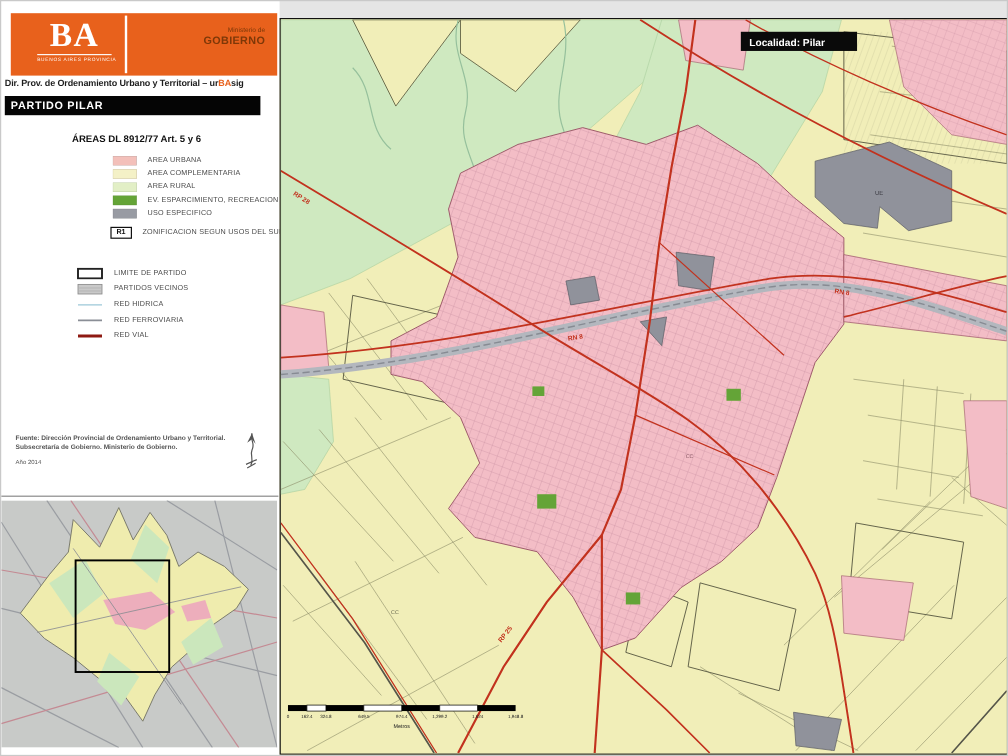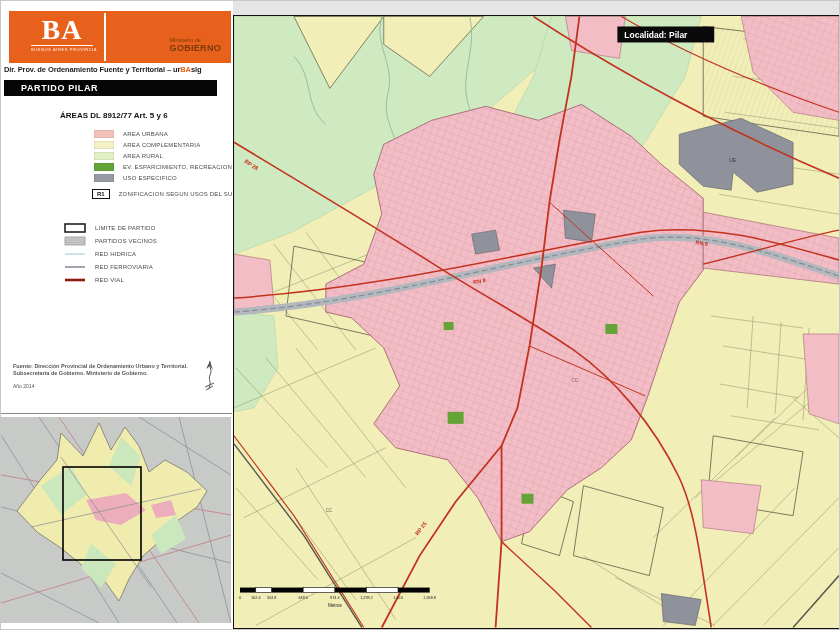--- a/index.html
+++ b/index.html
@@ -5,26 +5,26 @@
   html,body{margin:0;padding:0;background:#fff;font-family:"Liberation Sans",sans-serif;}
   .page{position:relative;width:840px;height:630px;background:#e5e5e5;border:1px solid #c9c9c9;box-sizing:border-box;overflow:hidden;}
 
   
   .sidebar{position:absolute;left:0;top:0;width:232px;height:630px;background:#fff;}
   .orange-header{position:absolute;left:8px;top:10px;width:222px;height:52px;background:#E8611C;}
   .ba-logo{position:absolute;left:22px;top:4px;width:62px;height:44px;color:#fff;text-align:center;}
   .ba-logo .big{font-family:"Liberation Serif",serif;font-weight:bold;font-size:28px;line-height:30px;letter-spacing:1px;}
   .ba-logo .cap{font-size:4px;letter-spacing:.6px;border-top:1px solid #ffffff;padding-top:1px;opacity:.95;white-space:nowrap;}
   .hdr-divider{position:absolute;left:95px;top:2px;width:2px;height:48px;background:#ffffff;}
-  .ministry{position:absolute;right:10px;top:26px;text-align:left;color:#7E3808;}
+  .ministry{position:absolute;right:10px;top:12px;text-align:right;color:#7E3808;}
   .ministry .m1{font-size:5.5px;}
   .ministry .m2{font-size:9px;font-weight:bold;letter-spacing:.3px;}
   .direction-line{position:absolute;left:3px;top:64px;width:228px;font-size:7.5px;font-weight:bold;color:#1d1d1d;letter-spacing:-0.1px;white-space:nowrap;}
   .direction-line .brand{color:#E8611C;}
-  .partido-bar{position:absolute;left:3px;top:79px;width:213px;height:16px;background:#050505;color:#fff;font-size:9px;font-weight:bold;line-height:16px;padding-left:17px;letter-spacing:.6px;box-sizing:border-box;}
+  .partido-bar{position:absolute;left:3px;top:79px;width:213px;height:16px;background:#050505;color:#fff;font-size:9px;font-weight:bold;line-height:16px;padding-left:5px;letter-spacing:.6px;box-sizing:border-box;}
 
   .legend{position:absolute;left:12px;top:110px;width:212px;margin-left:47px;}
   .legend-title{font-size:8px;font-weight:bold;color:#111;margin-bottom:8px;}
   .lrow{display:flex;align-items:center;height:11px;margin-left:34px;}
   .lrow2{display:flex;align-items:center;height:13px;margin-left:4px;}
   .llab{font-size:6px;color:#4a4a4a;margin-left:9px;letter-spacing:.2px;white-space:nowrap;}
   .sw{flex:0 0 auto;display:block;}
   .zrow{display:flex;align-items:center;margin-top:6px;margin-left:32px;}
   .zbox{display:inline-block;border:1.5px solid #111;font-size:6px;font-weight:bold;color:#111;padding:1px 4px;background:#fff;}
   .group2{margin-top:22px;}
@@ -52,21 +52,21 @@
         <div class="cap">BUENOS AIRES PROVINCIA</div>
       </div>
       <div class="hdr-divider"></div>
       <div class="ministry">
         <div class="m1">Ministerio de</div>
         <div class="m2">GOBIERNO</div>
       </div>
     </div>
 
     <div class="direction-line">
-      <span>Dir. Prov. de Ordenamiento Fuente y Territorial – ur</span><span class="brand">BA</span><span>sig</span>
+      <span>Dir. Prov. de Ordenamiento Urbano y Territorial – ur</span><span class="brand">BA</span><span>sig</span>
     </div>
 
     <div class="partido-bar">PARTIDO PILAR</div>
 
     <div class="legend">
       <div class="legend-title">ÁREAS DL 8912/77 Art. 5 y 6</div>
 
       <div class="lrow">
         <svg class="sw" width="20" height="8">
             <rect width="20" height="8" stroke="#a99" stroke-width="0.5" fill="#F3C0BA"></rect>

